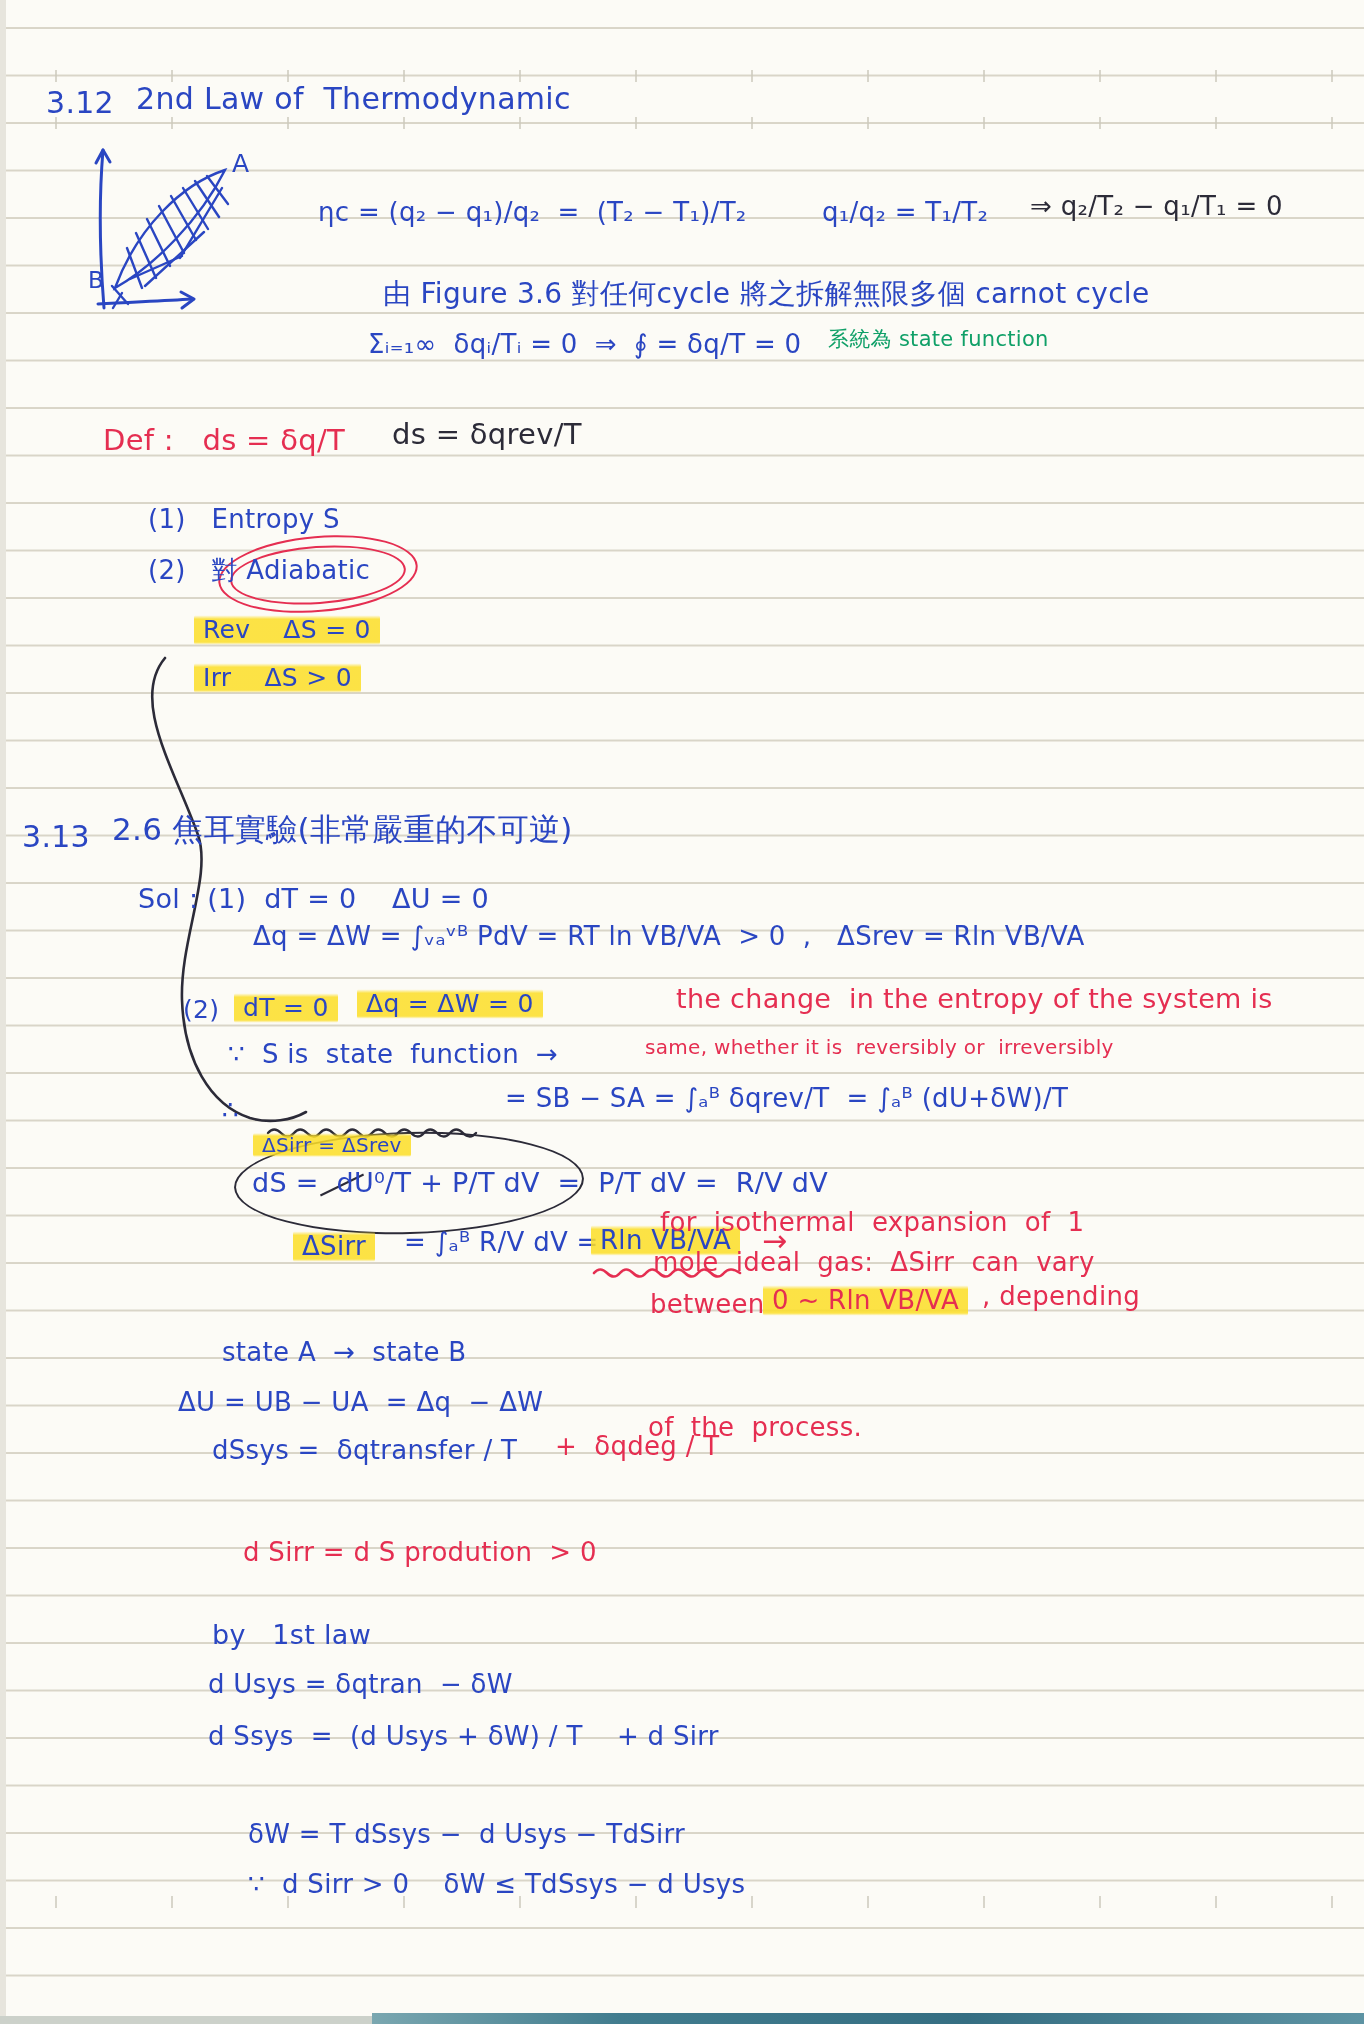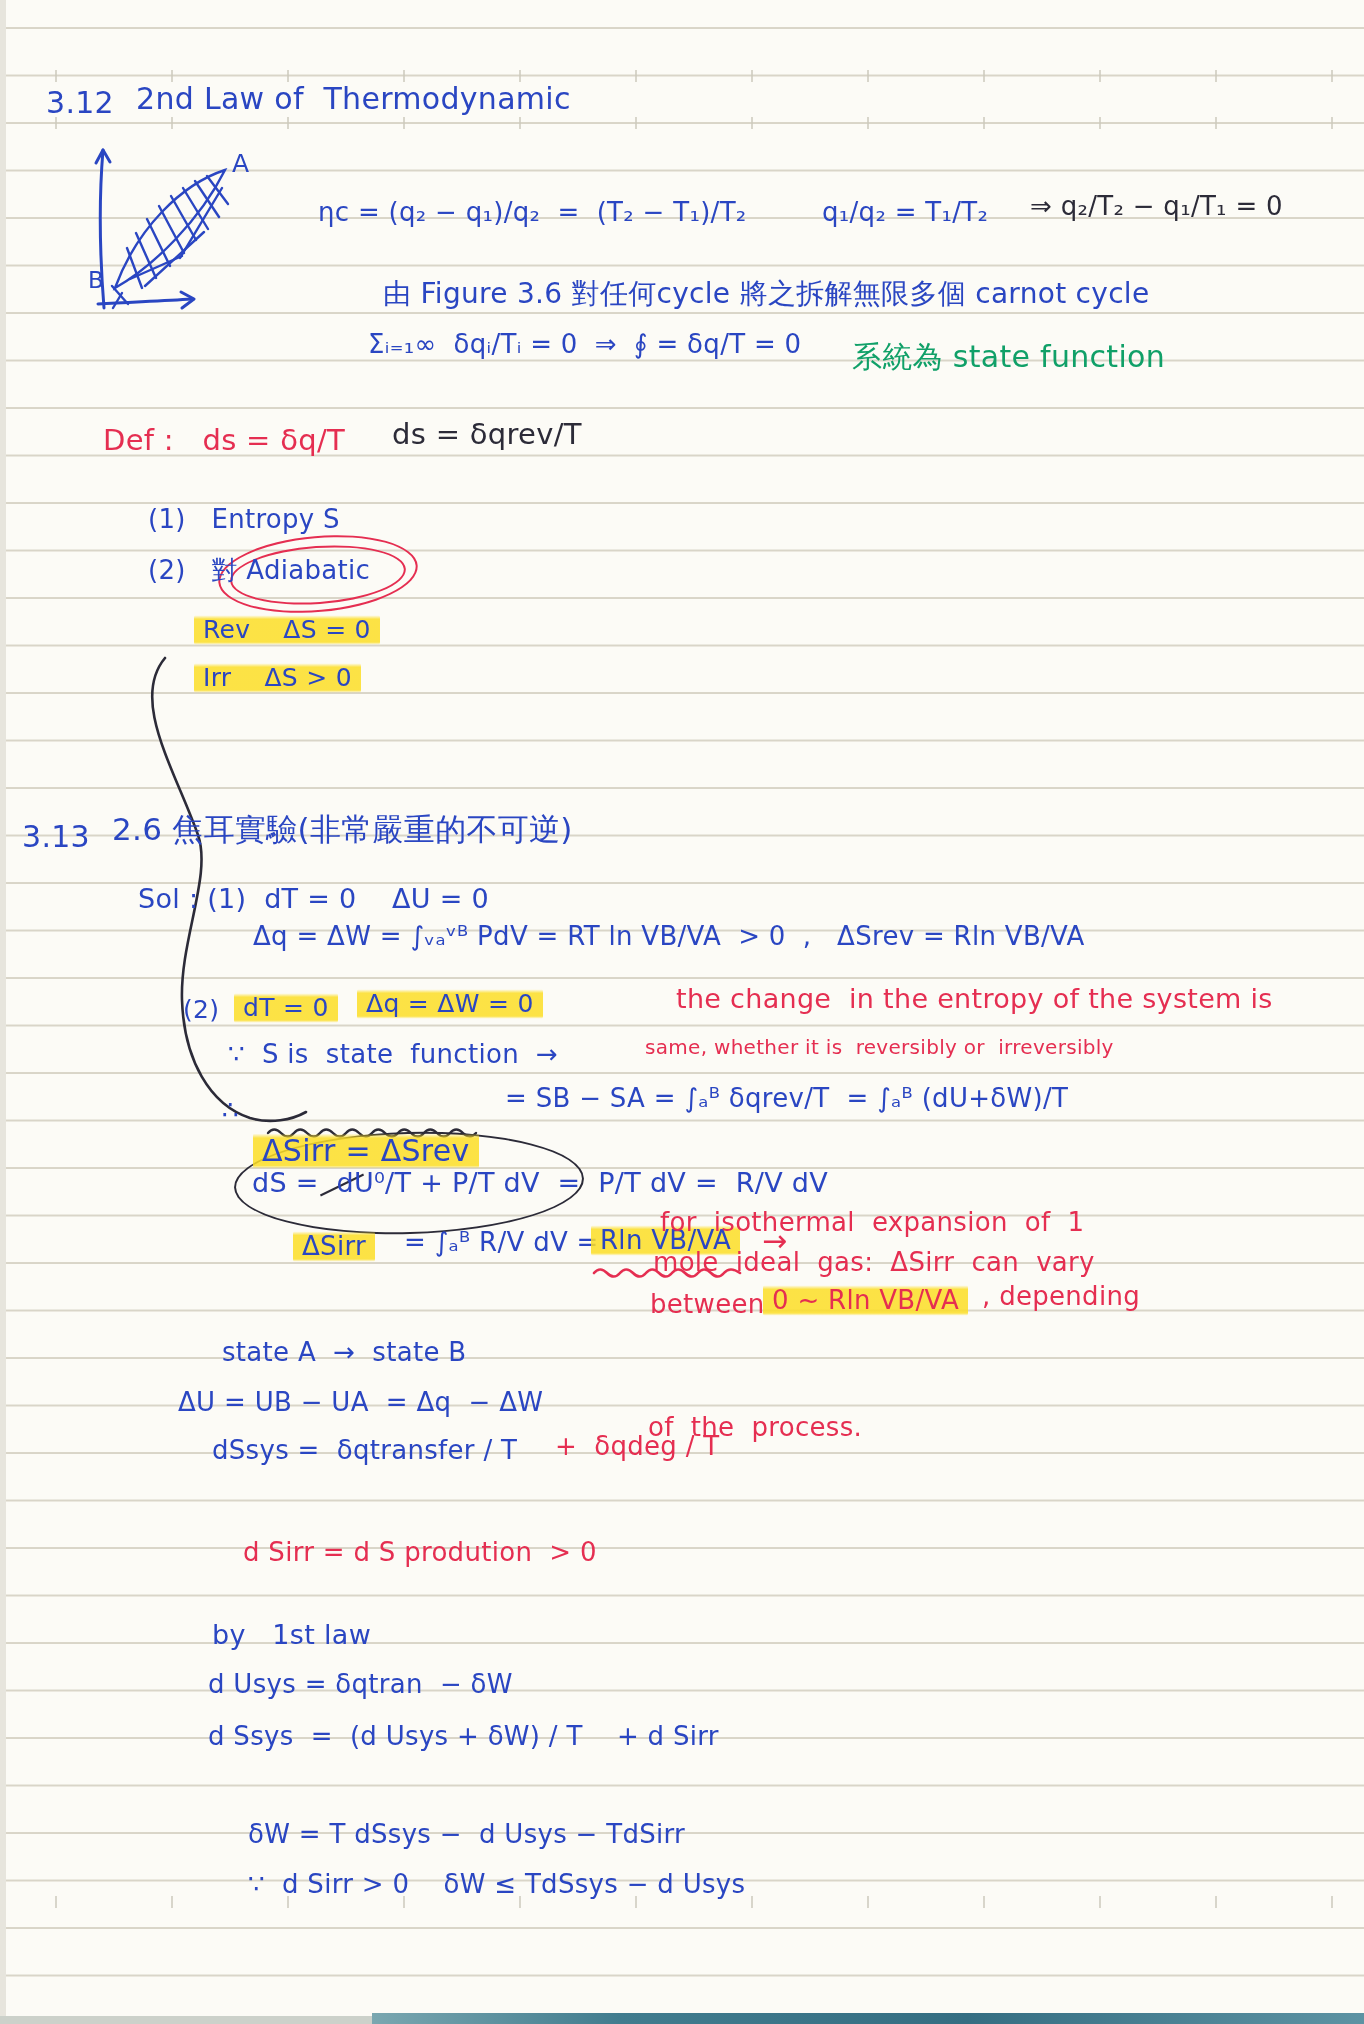--- a/index.html
+++ b/index.html
@@ -91,39 +91,39 @@
   </svg>
 
   <div id="ink-layer" class="abs" style="left:0;top:0;width:100%;height:100%">
       <div class="ink" style="left: 46px; top: 86px; font-size: 30px; color: rgb(42, 70, 194);">3.12</div>
       <div class="ink" style="left: 136px; top: 82px; font-size: 30px; color: rgb(42, 70, 194);">2nd Law of  Thermodynamic</div>
       <div class="ink" style="left: 318px; top: 198px; font-size: 26px; color: rgb(42, 70, 194);">ηc = (q₂ − q₁)/q₂  =  (T₂ − T₁)/T₂</div>
       <div class="ink" style="left: 822px; top: 198px; font-size: 26px; color: rgb(42, 70, 194);">q₁/q₂ = T₁/T₂</div>
       <div class="ink" style="left: 1030px; top: 192px; font-size: 26px; color: rgb(44, 43, 56);">⇒ q₂/T₂ − q₁/T₁ = 0</div>
       <div class="ink" style="left: 383px; top: 278px; font-size: 28px; color: rgb(42, 70, 194);">由 Figure 3.6 對任何cycle 將之拆解無限多個 carnot cycle</div>
       <div class="ink" style="left: 368px; top: 330px; font-size: 26px; color: rgb(42, 70, 194);">Σᵢ₌₁∞  δqᵢ/Tᵢ = 0  ⇒  ∮ = δq/T = 0</div>
-      <div class="ink" style="left: 828px; top: 340px; font-size: 30px; color: rgb(16, 160, 104); margin-left: 24px;">系統為 state function</div>
+      <div class="ink" style="left: 828px; top: 328px; font-size: 21px; color: rgb(16, 160, 104);">系統為 state function</div>
       <div class="ink" style="left: 103px; top: 424px; font-size: 29px; color: rgb(229, 46, 81);">Def :   ds = δq/T</div>
       <div class="ink" style="left: 392px; top: 418px; font-size: 29px; color: rgb(44, 43, 56);">ds = δqrev/T</div>
       <div class="ink" style="left: 148px; top: 505px; font-size: 26px; color: rgb(42, 70, 194);">(1)   Entropy S</div>
       <div class="ink" style="left: 148px; top: 556px; font-size: 26px; color: rgb(42, 70, 194);">(2)   對 Adiabatic</div>
       <div class="ink hl" style="left: 203px; top: 616px; font-size: 25px; color: rgb(42, 70, 194);">Rev    ΔS = 0</div>
       <div class="ink hl" style="left: 203px; top: 664px; font-size: 25px; color: rgb(42, 70, 194);">Irr    ΔS &gt; 0</div>
       <div class="ink" style="left: 22px; top: 820px; font-size: 30px; color: rgb(42, 70, 194);">3.13</div>
       <div class="ink" style="left: 112px; top: 812px; font-size: 31px; color: rgb(42, 70, 194);">2.6 焦耳實驗(非常嚴重的不可逆)</div>
       <div class="ink" style="left: 138px; top: 884px; font-size: 27px; color: rgb(42, 70, 194);">Sol : (1)  dT = 0    ΔU = 0</div>
       <div class="ink" style="left: 253px; top: 922px; font-size: 26px; color: rgb(42, 70, 194);">Δq = ΔW = ∫ᵥₐᵛᴮ PdV = RT ln VB/VA  &gt; 0  ,   ΔSrev = Rln VB/VA</div>
       <div class="ink" style="left: 183px; top: 996px; font-size: 25px; color: rgb(42, 70, 194);">(2)</div>
       <div class="ink hl" style="left: 243px; top: 994px; font-size: 25px; color: rgb(42, 70, 194);">dT = 0</div>
       <div class="ink hl" style="left: 366px; top: 990px; font-size: 25px; color: rgb(42, 70, 194);">Δq = ΔW = 0</div>
       <div class="ink" style="left: 676px; top: 984px; font-size: 27px; color: rgb(229, 46, 81);">the change  in the entropy of the system is</div>
       <div class="ink" style="left: 228px; top: 1040px; font-size: 26px; color: rgb(42, 70, 194);">∵  S is  state  function  →</div>
       <div class="ink" style="left: 645px; top: 1036px; font-size: 20px; color: rgb(229, 46, 81);">same, whether it is  reversibly or  irreversibly</div>
       <div class="ink" style="left: 222px; top: 1096px; font-size: 26px; color: rgb(42, 70, 194);">∴</div>
-      <div class="ink hl" style="left: 262px; top: 1092px; font-size: 30px; color: rgb(42, 70, 194); margin-top: 40px;">ΔSirr = ΔSrev</div>
+      <div class="ink hl" style="left: 262px; top: 1092px; font-size: 20px; color: rgb(42, 70, 194); margin-top: 40px;">ΔSirr = ΔSrev</div>
       <div class="ink" style="left: 252px; top: 1168px; font-size: 27px; color: rgb(42, 70, 194);">dS =  dU⁰/T + P/T dV  =  P/T dV =  R/V dV</div>
       <div class="ink" style="left: 505px; top: 1084px; font-size: 26px; color: rgb(42, 70, 194);">= SB − SA = ∫ₐᴮ δqrev/T  = ∫ₐᴮ (dU+δW)/T</div>
       <div class="ink hl" style="left: 302px; top: 1232px; font-size: 26px; color: rgb(42, 70, 194);">ΔSirr</div>
       <div class="ink" style="left: 404px; top: 1228px; font-size: 26px; color: rgb(42, 70, 194);">= ∫ₐᴮ R/V dV =</div>
       <div class="ink hl" style="left: 600px; top: 1226px; font-size: 26px; color: rgb(42, 70, 194);">Rln VB/VA</div>
       <div class="ink" style="left: 762px; top: 1224px; font-size: 30px; color: rgb(229, 46, 81);">→</div>
       <div class="ink" style="left: 660px; top: 1208px; font-size: 26px; color: rgb(229, 46, 81);">for  isothermal  expansion  of  1</div>
       <div class="ink" style="left: 653px; top: 1248px; font-size: 26px; color: rgb(229, 46, 81);">mole  ideal  gas:  ΔSirr  can  vary</div>
       <div class="ink" style="left: 650px; top: 1290px; font-size: 26px; color: rgb(229, 46, 81);">between</div>
       <div class="ink hl" style="left: 772px; top: 1286px; font-size: 26px; color: rgb(229, 46, 81);">0 ~ Rln VB/VA</div>

